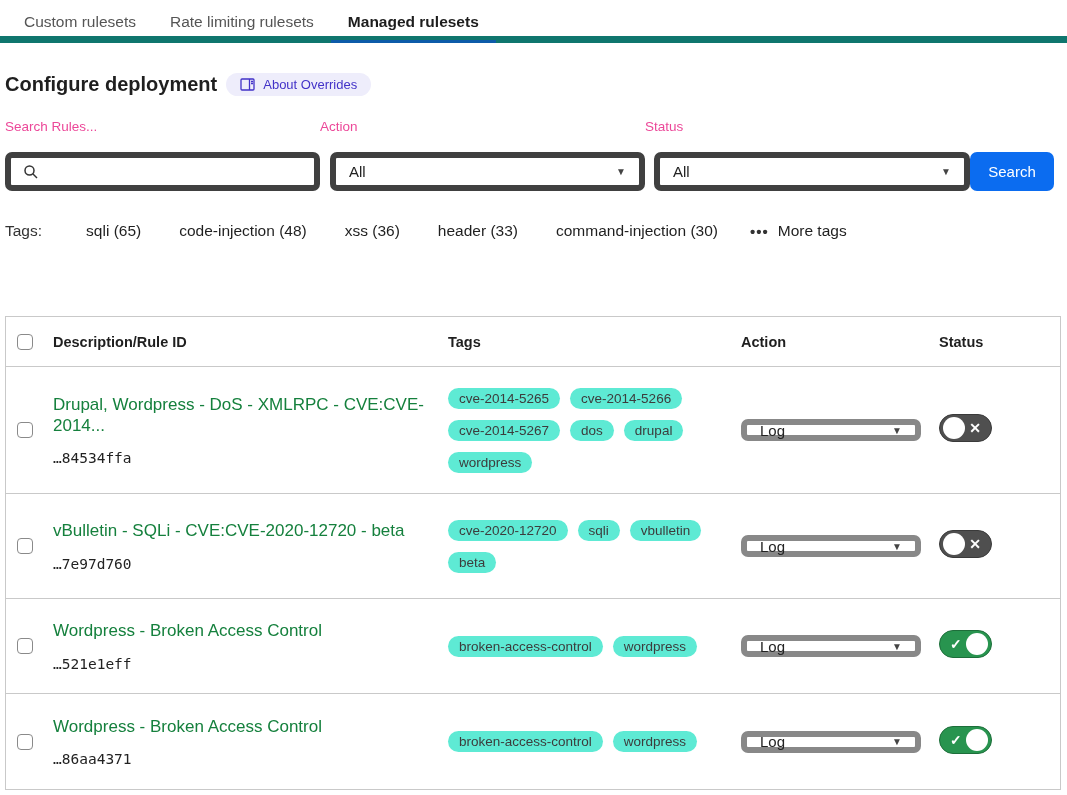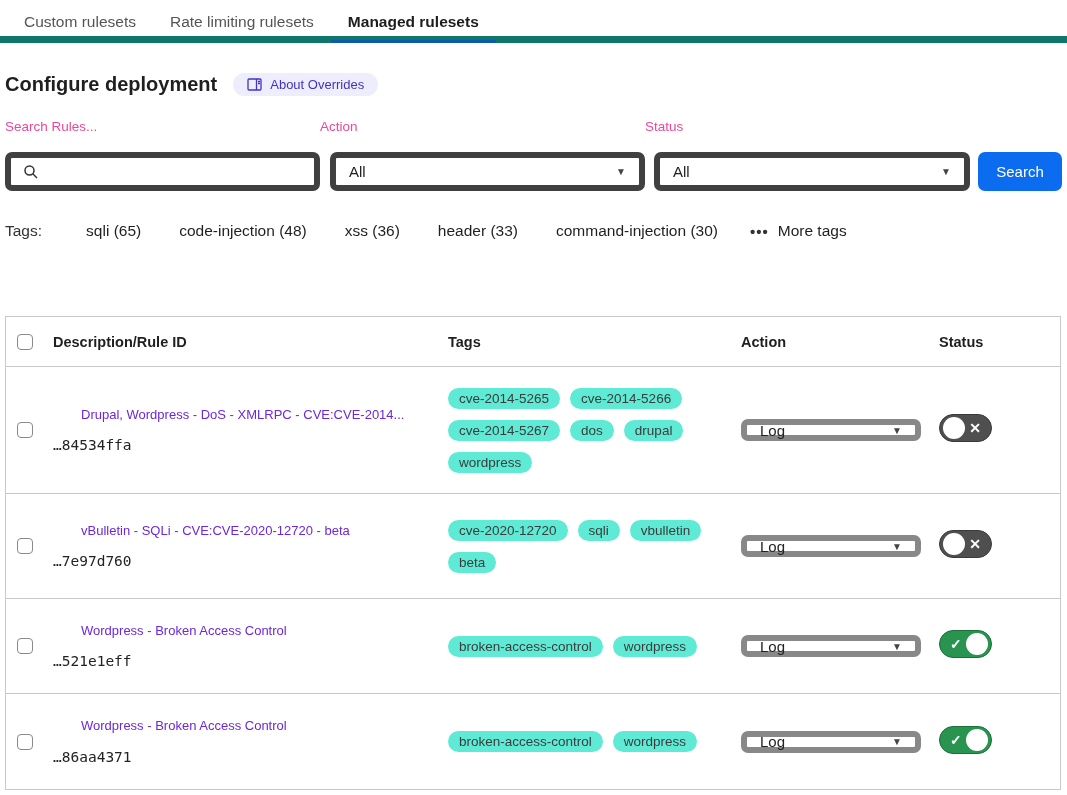--- a/index.html
+++ b/index.html
@@ -11,21 +11,21 @@
 
   
   .tabbar { display: flex; height: 43px; border-bottom: 7px solid #0f766e; padding-left: 7px; }
   .tab {
     display: flex; align-items: center; padding: 0 17px; height: 43px;
     font-size: 15.5px; color: #555; cursor: pointer; white-space: nowrap;
   }
   .tab.active { color: #1d1d1d; font-weight: 700; box-shadow: inset 0 -3px 0 #0d5ba9; }
 
   
-  .head-row { display: flex; align-items: center; gap: 16px; margin: 30px 0 0 5px; }
+  .head-row { display: flex; align-items: center; gap: 9px; margin: 30px 0 0 5px; }
   .page-title { font-size: 20px; font-weight: 700; color: #1f1f1f; }
   .about-badge {
     display: inline-flex; align-items: center; gap: 8px;
     background: #eeedfb; color: #4232c8; border-radius: 13px;
     padding: 4px 14px; font-size: 13px; cursor: pointer;
   }
   .about-badge svg { display: block; }
 
   
   .filter-row { display: flex; align-items: flex-end; margin: 23px 0 0 5px; }
@@ -35,21 +35,21 @@
     height: 39px; border: 6px solid #404040; border-radius: 7px; background: #fff;
     display: flex; align-items: center; font-size: 15px; color: #222;
   }
   .search-box { width: 315px; padding: 0 12px; gap: 8px; }
   .search-box input { border: none; outline: none; flex: 1; font-size: 15px; font-family: inherit; }
   .select { justify-content: space-between; padding: 0 13px; cursor: pointer; }
   .select-action { width: 315px; margin-left: 10px; }
   .select-status { width: 316px; margin-left: 9px; }
   .arrow { font-size: 10px; color: #444; }
   .search-btn {
-    width: 84px; height: 39px; margin-left: 8px; border: none; border-radius: 7px;
+    width: 84px; height: 39px; border: none; border-radius: 7px;
     background: #0b6cf0; color: #fff; font-size: 15px; font-family: inherit; cursor: pointer;
   }
 
   
   .tagsbar { display: flex; align-items: center; margin: 31px 0 0 5px; font-size: 15.5px; }
   .tagsbar-label { color: #333; margin-right: 44px; }
   .tag-link { color: #1f1f1f; margin-right: 38px; cursor: pointer; white-space: nowrap; }
   .more-tags { display: flex; align-items: center; gap: 9px; color: #1f1f1f; cursor: pointer; margin-left: -6px; }
   .dots { font-weight: 700; letter-spacing: 1px; font-size: 15px; color: #333; }
 
@@ -70,21 +70,21 @@
   .checkbox {
     width: 16px; height: 16px; border: 1px solid #8a8a8a; border-radius: 4px;
     background: #fff; cursor: pointer;
   }
   .row-1 { height: 127px; }
   .row-2 { height: 105px; }
   .row-3 { height: 95px; }
   .row-4 { height: 96px; }
 
   .desc-cell { display: flex; flex-direction: column; gap: 14px; padding-right: 24px; }
-  .rule-title { font-size: 13px; color: #6d28d9; line-height: 1.25; margin-left: 28px; }
+  .rule-title { font-size: 17px; color: #15803d; line-height: 1.25; }
   .rule-id { font-family: "DejaVu Sans Mono", monospace; font-size: 14.5px; color: #222; }
 
   .tags-cell { display: flex; flex-wrap: wrap; gap: 11px 10px; padding-right: 28px; align-content: center; }
   .pill {
     background: #5eead4; color: #3c3c3c; border-radius: 11px;
     padding: 3px 11px; font-size: 13.5px; white-space: nowrap;
   }
 
   .action-cell .select { width: 180px; height: 22px; border-color: #888; }
 

